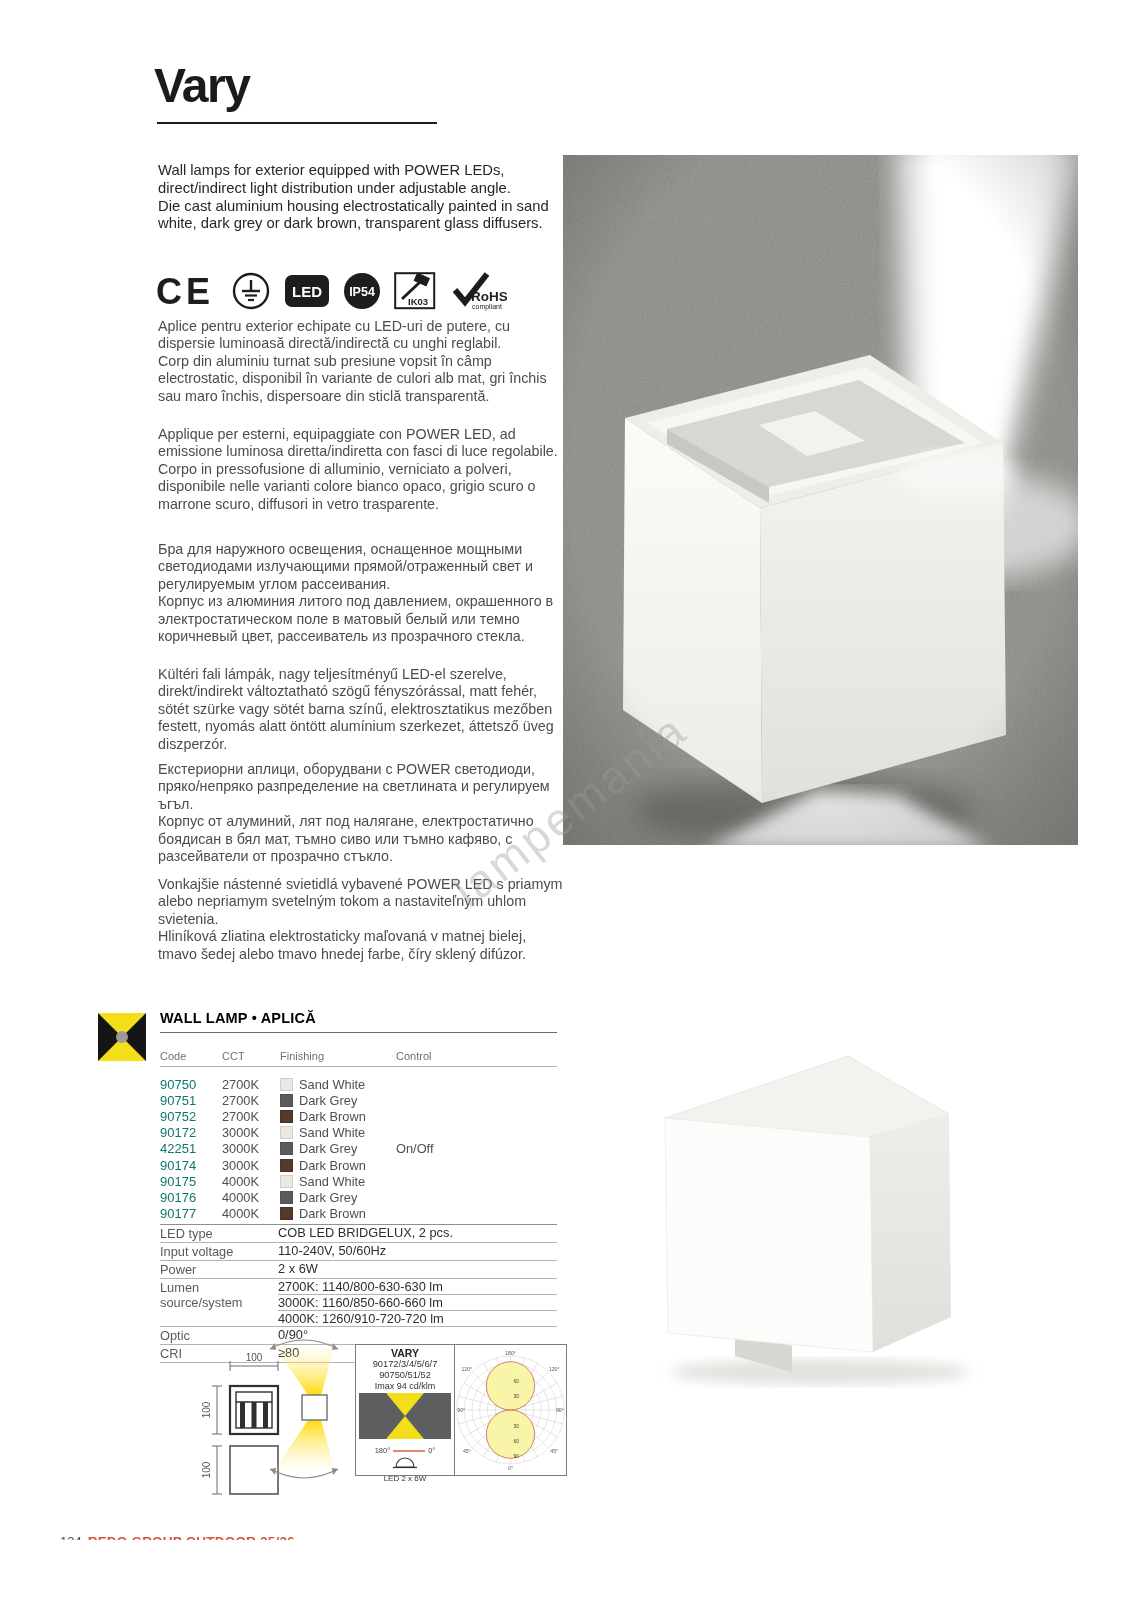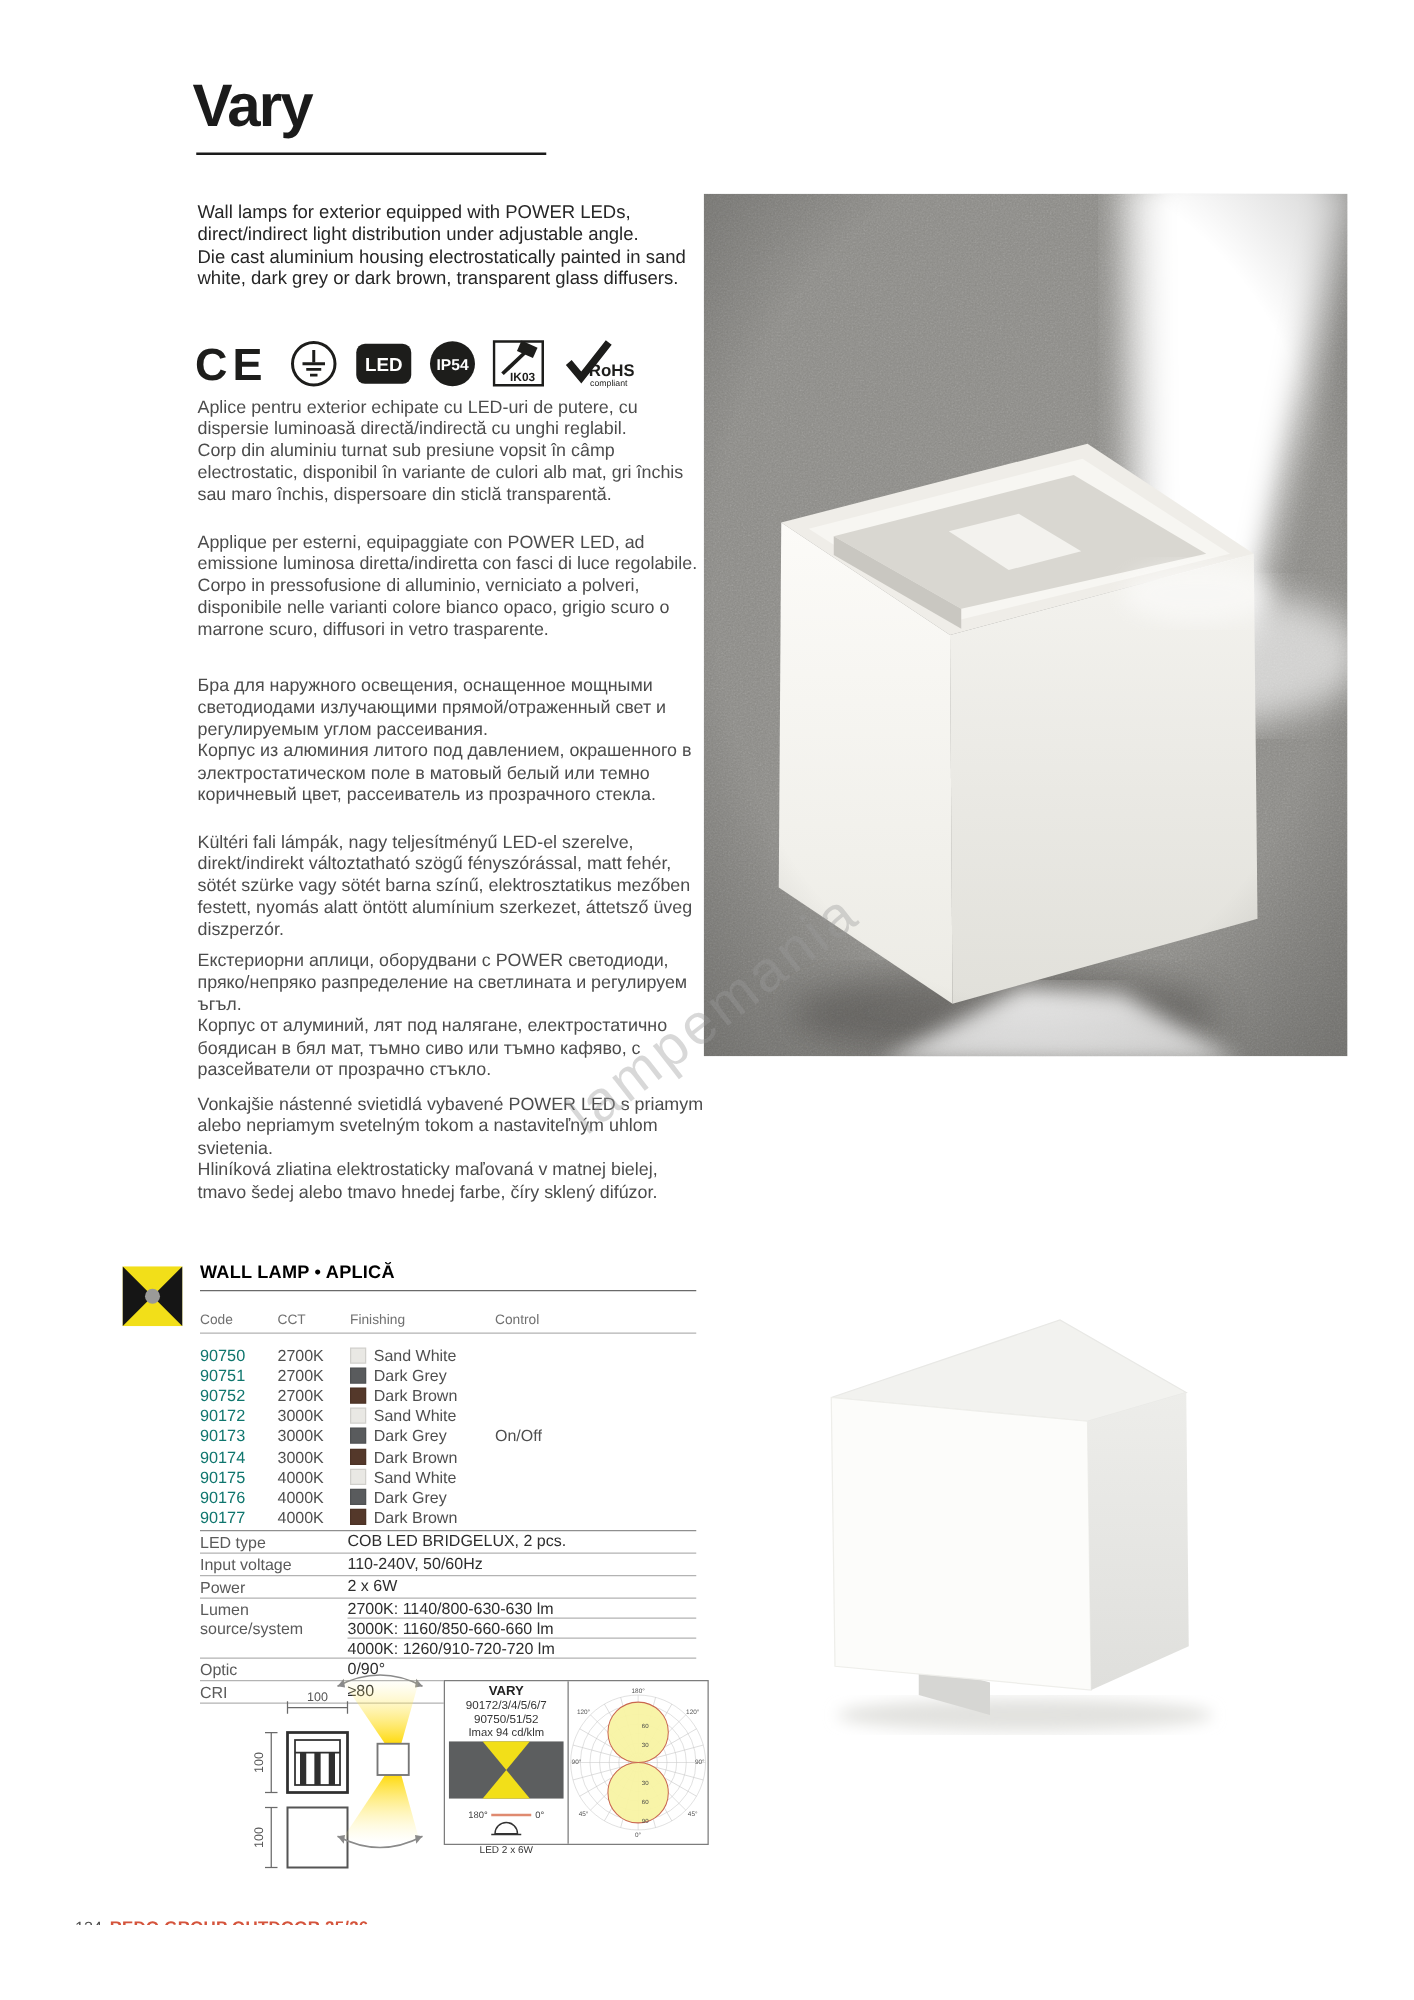--- a/index.html
+++ b/index.html
@@ -207,21 +207,21 @@
     </div>
     <div class="prow">
       <span class="c-code">90172</span>
       <span class="c-cct">3000K</span>
       <span class="c-fin">
           <i class="swatch" style="background: rgb(233, 232, 228);"></i>
           <span>Sand White</span>
         </span>
     </div>
     <div class="prow">
-      <span class="c-code">90173</span>
+      <span class="c-code">42251</span>
       <span class="c-cct">3000K</span>
       <span class="c-fin">
           <i class="swatch" style="background: rgb(89, 91, 93);"></i>
           <span>Dark Grey</span>
         </span>
       <span class="c-ctrl">On/Off</span>
     </div>
     <div class="prow">
       <span class="c-code">90174</span>
       <span class="c-cct">3000K</span>

